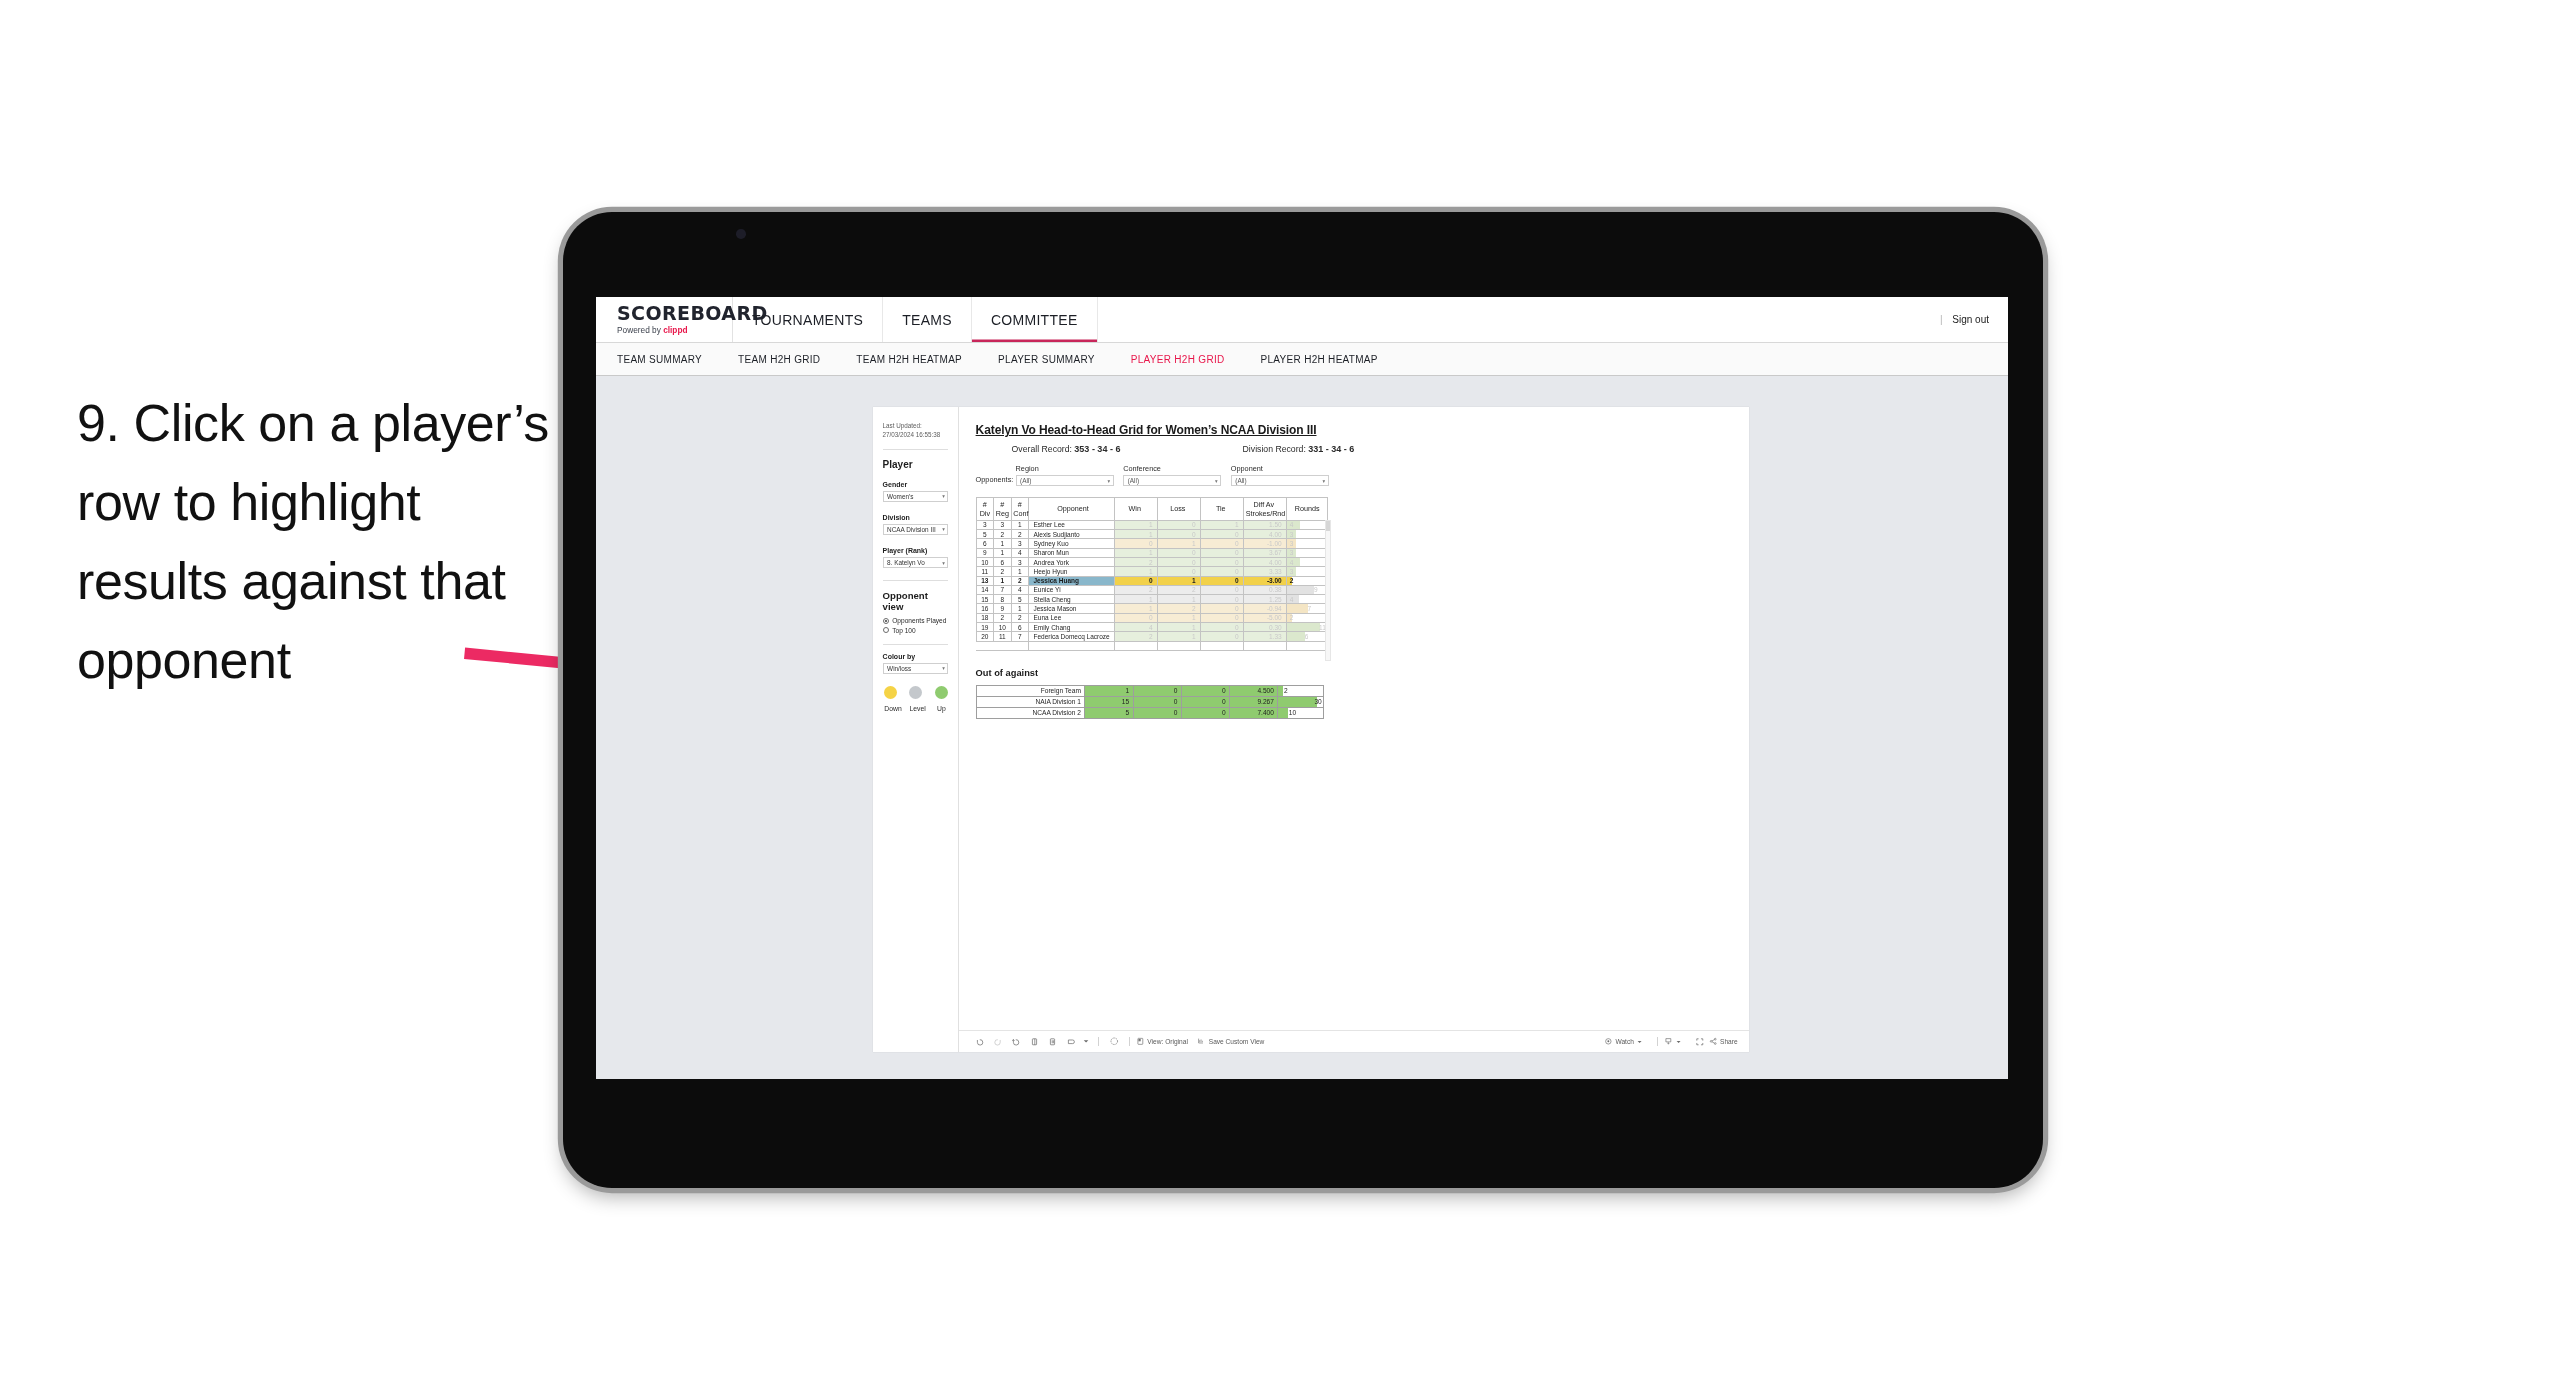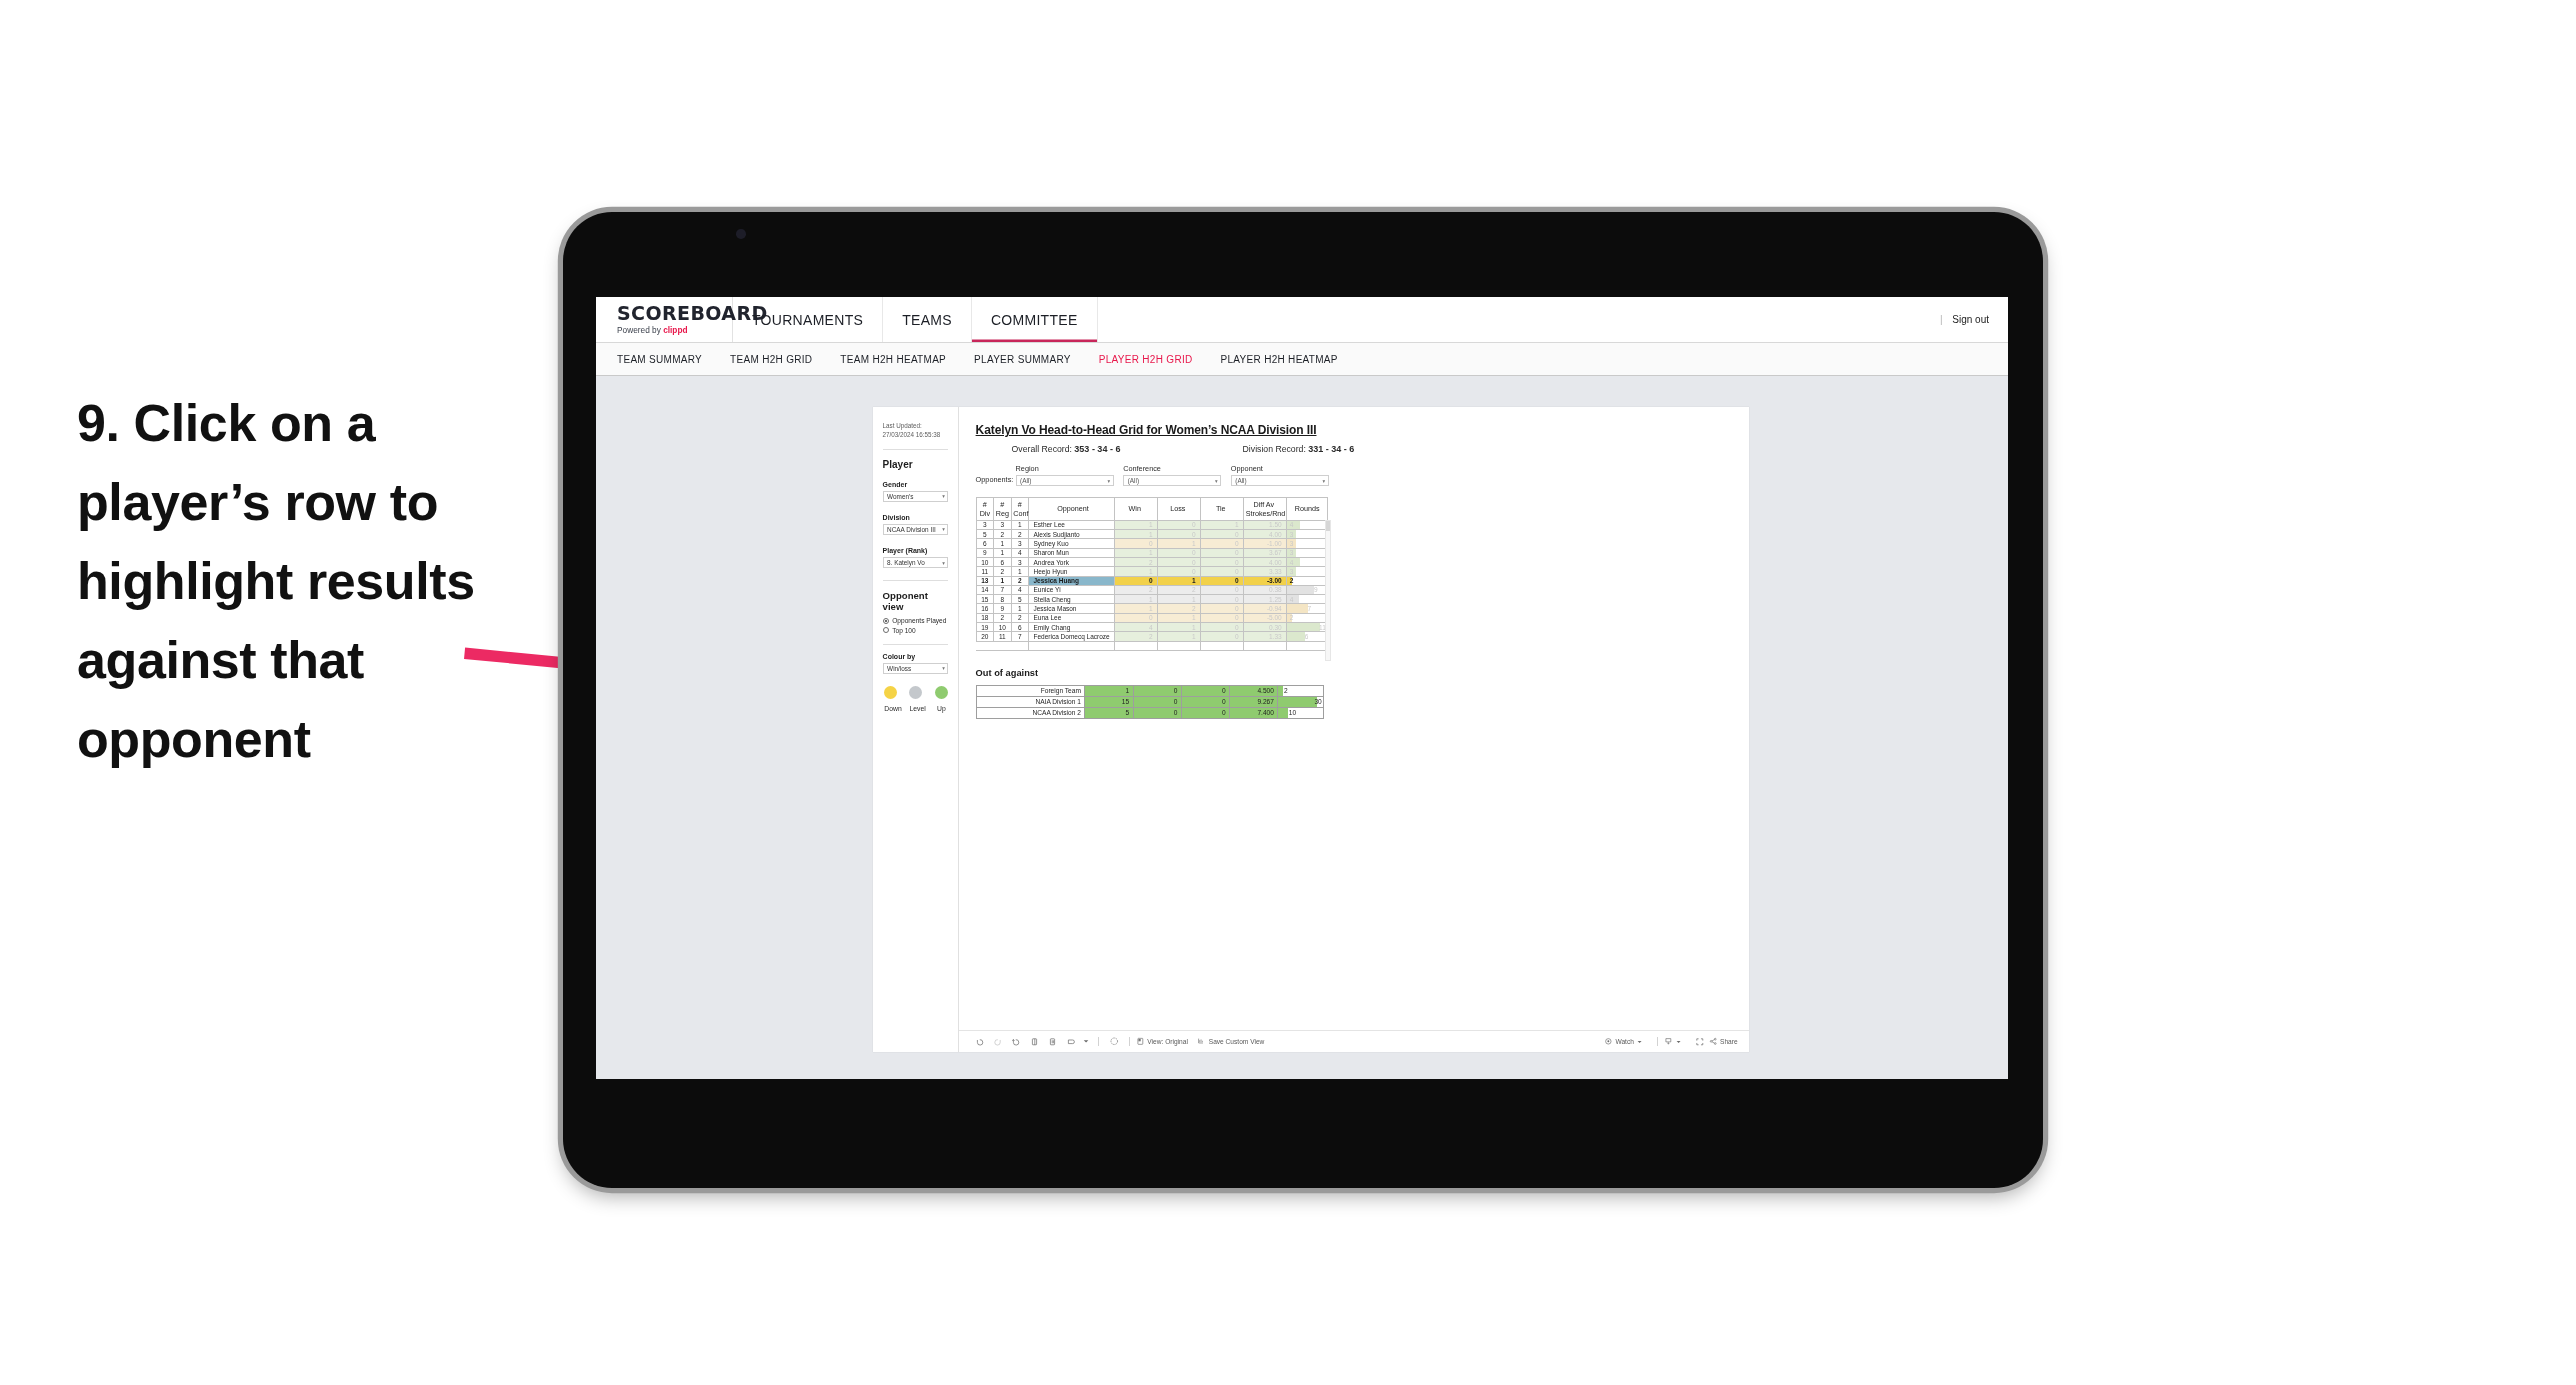--- a/index.html
+++ b/index.html
@@ -12,21 +12,20 @@
 
   
   #caption {
     position: absolute;
     left: 77px; top: 384px;
     width: 472px;
     font-size: 52px;
     line-height: 1.52;
     color: #111111;
     letter-spacing: -0.4px;
-    font-weight: bold;
   }
 
   
   #arrow-svg { position: absolute; left: 0; top: 0; width: 2576px; height: 1386px; pointer-events: none; }
 
   
   #tablet {
     position: absolute;
     left: 563px; top: 212px;
     width: 1480px; height: 976px;
@@ -80,21 +79,21 @@
     margin-left: auto; display: flex; align-items: center;
     padding-right: 19px; gap: 9.6px;
     font-size: 10px; color: #222;
   }
   .hr-div { color: #b5b5b5; }
 
   
   .sub-nav {
     height: 33px; background: #fafafa;
     border-bottom: 0.9px solid #c9c9c9;
-    display: flex; align-items: center; padding-left: 21px; gap: 28px;
+    display: flex; align-items: center; padding-left: 21px; gap: 36px;
   }
   .sub-nav-item { font-size: 10px; color: #1c1f26; letter-spacing: 0.3px; cursor: pointer; }
   .sub-nav-item.active { color: #e8174b; }
 
   
   .dash-body { padding: 31px 0 0 0; height: calc(100% - 79px); }
   .viz-card {
     margin-left: 277px; width: 876px; height: 645px;
     background: #ffffff; display: flex;
     box-shadow: 0 0 0.9px rgba(0,0,0,0.18);

